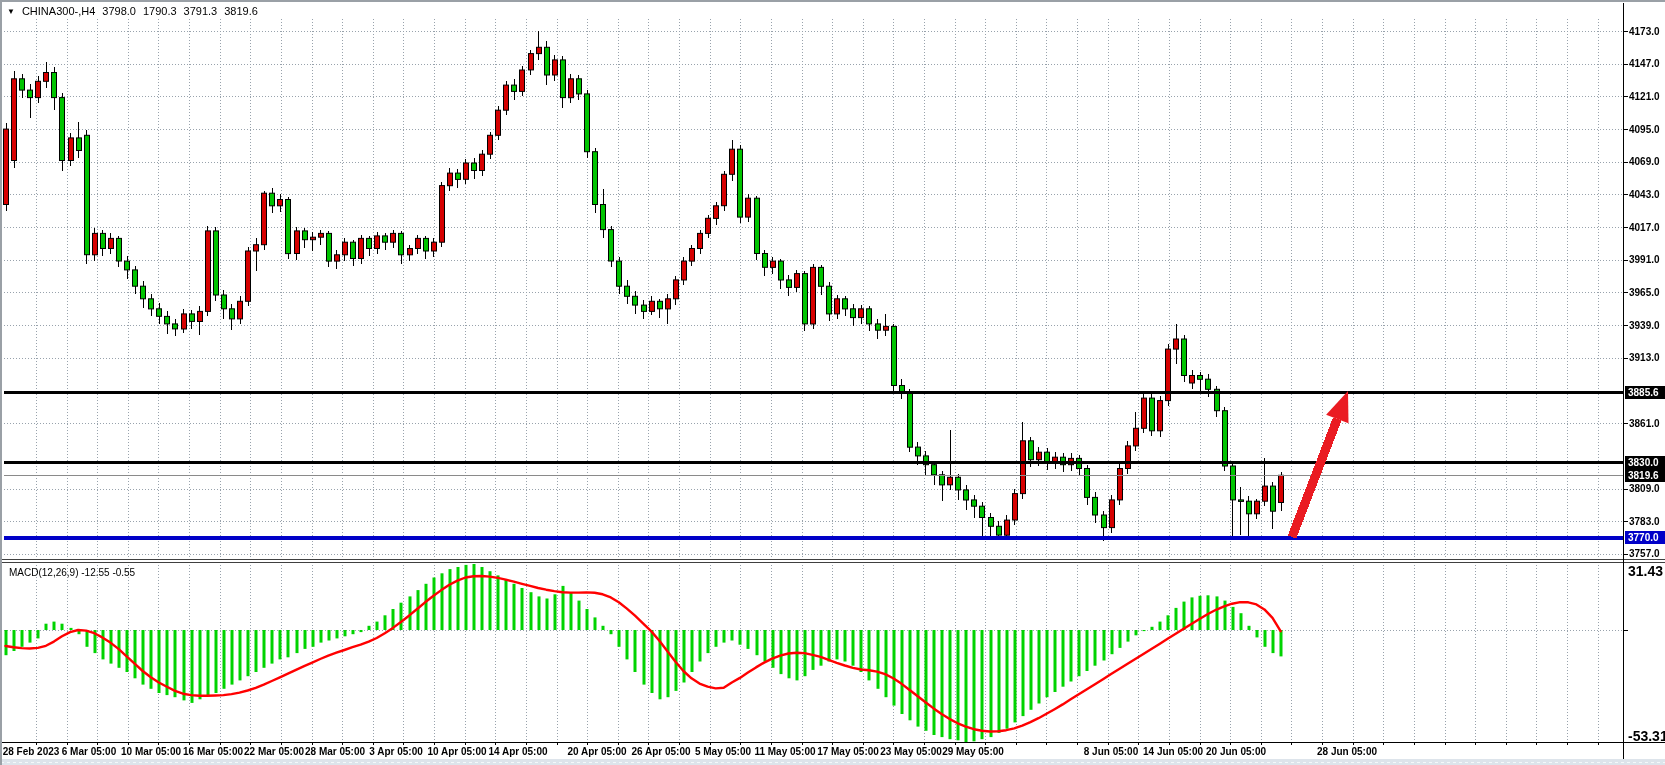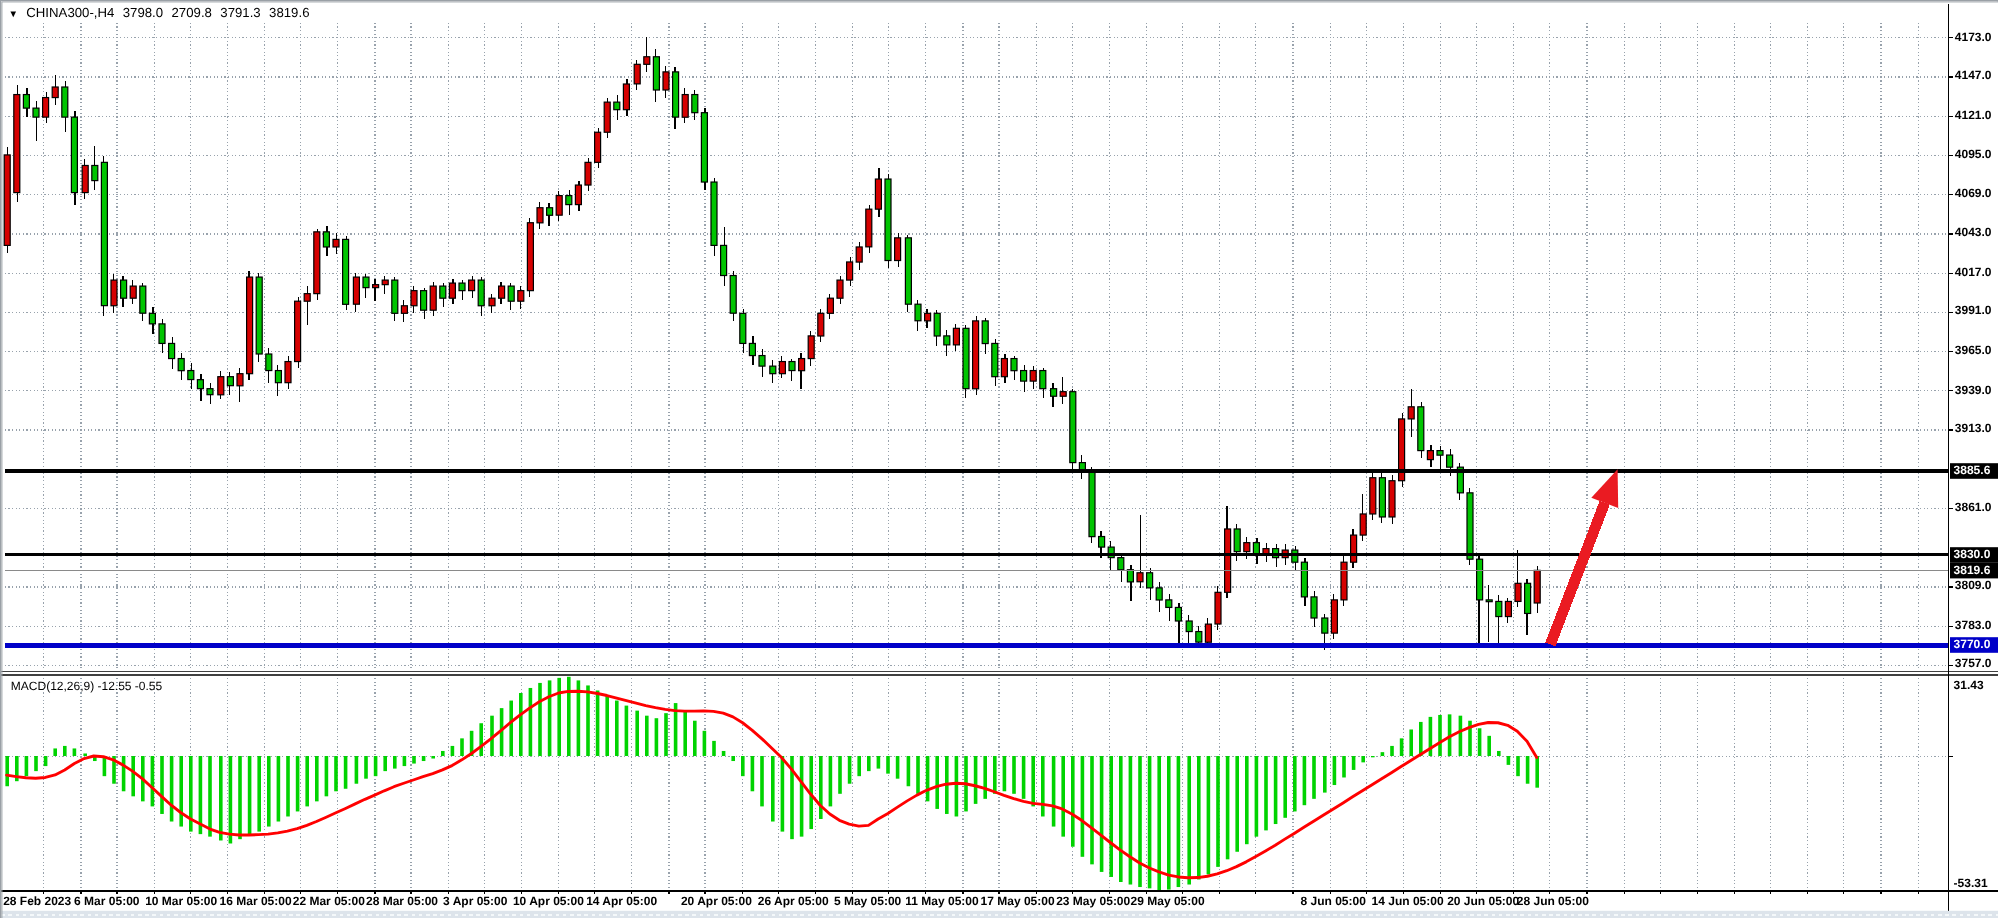--- a/index.html
+++ b/index.html
@@ -7,21 +7,21 @@
   #root{position:relative;width:1665px;height:765px;background:#ffffff;
     border:1px solid #9aa0a6;box-sizing:border-box;}
   #chart-svg{position:absolute;left:0;top:0;}
   .overlay{position:absolute;left:0;top:0;width:1665px;height:765px;pointer-events:none;}
   #title-bar{position:absolute;left:6px;top:4px;display:flex;align-items:center;gap:7px;
     font-size:11px;color:#000;white-space:nowrap;}
   #title-bar .tri{font-size:8px;line-height:11px;pointer-events:auto;cursor:pointer;}
   #macd-label{position:absolute;left:8px;top:566px;font-size:10px;color:#000;white-space:nowrap;}
   .pricelab{position:absolute;left:1628px;font-size:10px;font-weight:600;color:#000;line-height:13px;white-space:nowrap;}
   .timelab{position:absolute;top:745px;font-size:10px;color:#000;transform:translateX(-50%);white-space:nowrap;font-weight:bold;}
-  .macdlab{position:absolute;left:1627px;font-size:10px;font-weight:600;color:#000;line-height:13px;white-space:nowrap;}
+  .macdlab{position:absolute;left:1627px;font-size:14px;font-weight:600;color:#000;line-height:13px;white-space:nowrap;}
   .badge{position:absolute;left:1624px;min-width:36px;padding:0 3px;height:13px;line-height:13px;
     font-size:10px;font-weight:600;color:#fff;background:#000;white-space:nowrap;}
 </style>
 </head>
 <body>
 
 <div id="root">
   <svg id="chart-svg" width="1665" height="765">
       <rect x="0" y="0" width="1665" height="765" fill="#ffffff"></rect>
       <line x1="3" y1="30.5" x2="1622" y2="30.5" stroke="#98a2ac" stroke-width="1" shape-rendering="crispEdges" stroke-dasharray="1 2"></line>
@@ -703,21 +703,21 @@
       <rect x="0" y="758" width="1665" height="7" fill="#dde4eb"></rect>
       <line x1="0" y1="761.5" x2="1665" y2="761.5" stroke="#f4f8fa" stroke-width="1" shape-rendering="crispEdges" stroke-dasharray="3 3"></line>
       <rect x="0.5" y="0.5" width="1664" height="764" fill="none" stroke="#9aa0a6"></rect>
     </svg>
 
   <div class="overlay">
     <div id="title-bar">
       <span class="tri">▼</span>
       <span>CHINA300-,H4</span>
       <span>3798.0</span>
-      <span>2709.8</span>
+      <span>1790.3</span>
       <span>3791.3</span>
       <span>3819.6</span>
     </div>
 
     <div id="macd-label">MACD(12,26,9) -12.55 -0.55</div>
 
     <div id="price-labels">
         <div class="pricelab" style="top: 23.5px;">4173.0</div>
         <div class="pricelab" style="top: 56.1872px;">4147.0</div>
         <div class="pricelab" style="top: 88.8744px;">4121.0</div>
@@ -748,21 +748,21 @@
         <div class="timelab" style="left: 660px;">26 Apr 05:00</div>
         <div class="timelab" style="left: 722px;">5 May 05:00</div>
         <div class="timelab" style="left: 784px;">11 May 05:00</div>
         <div class="timelab" style="left: 847px;">17 May 05:00</div>
         <div class="timelab" style="left: 910px;">23 May 05:00</div>
         <div class="timelab" style="left: 972px;">29 May 05:00</div>
         <div class="timelab" style="left: 1033px; margin-top: 20px;">2 Jun 05:00</div>
         <div class="timelab" style="left: 1110px;">8 Jun 05:00</div>
         <div class="timelab" style="left: 1172px;">14 Jun 05:00</div>
         <div class="timelab" style="left: 1235px;">20 Jun 05:00</div>
-        <div class="timelab" style="left: 1293px;">28 Jun 05:00</div>
+        <div class="timelab" style="left: 1346px;">28 Jun 05:00</div>
       </div>
 
     <div class="macdlab" style="top: 564px;">31.43</div>
     <div class="macdlab" style="top: 623px; margin-left: 48px;">0.00</div>
     <div class="macdlab" style="top: 729px;">-53.31</div>
 
     <div class="badge" style="top: 384.819px; background: rgb(0, 0, 0);">3885.6</div>
     <div class="badge" style="top: 454.72px; background: rgb(0, 0, 0);">3830.0</div>
     <div class="badge" style="top: 467.794px; background: rgb(0, 0, 0);">3819.6</div>
     <div class="badge" style="top: 530.152px; background: rgb(0, 0, 200);">3770.0</div>

